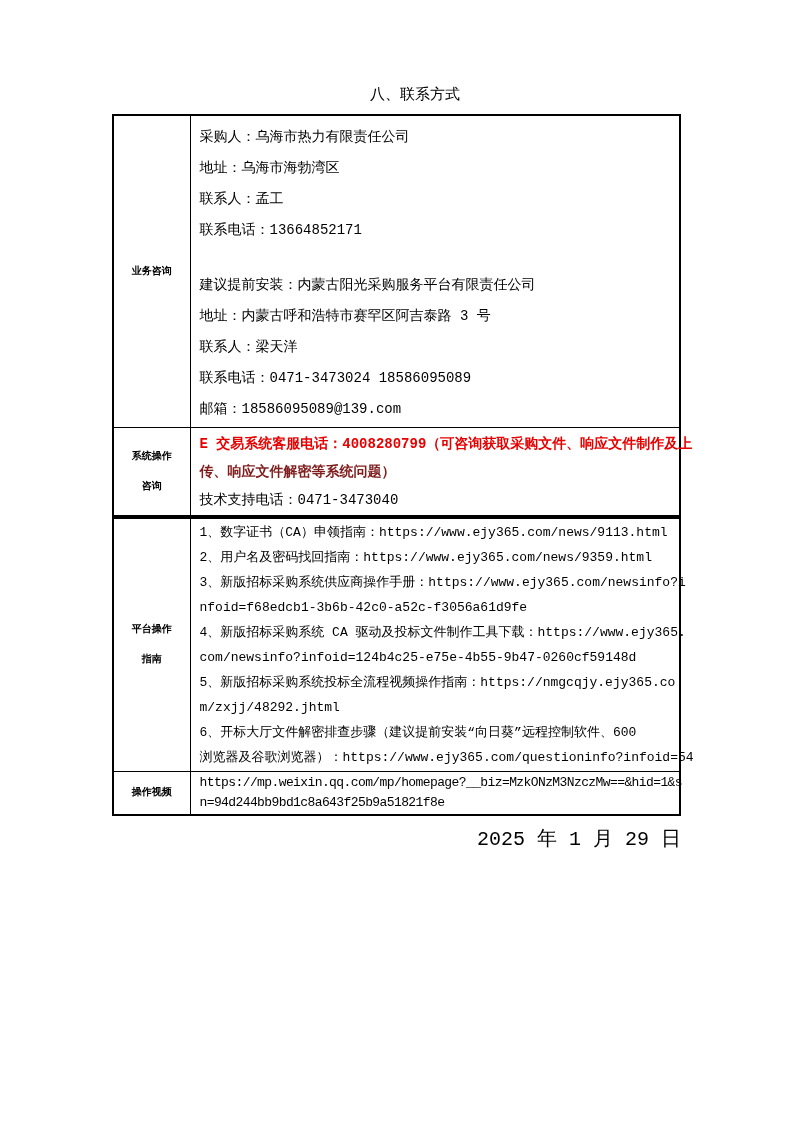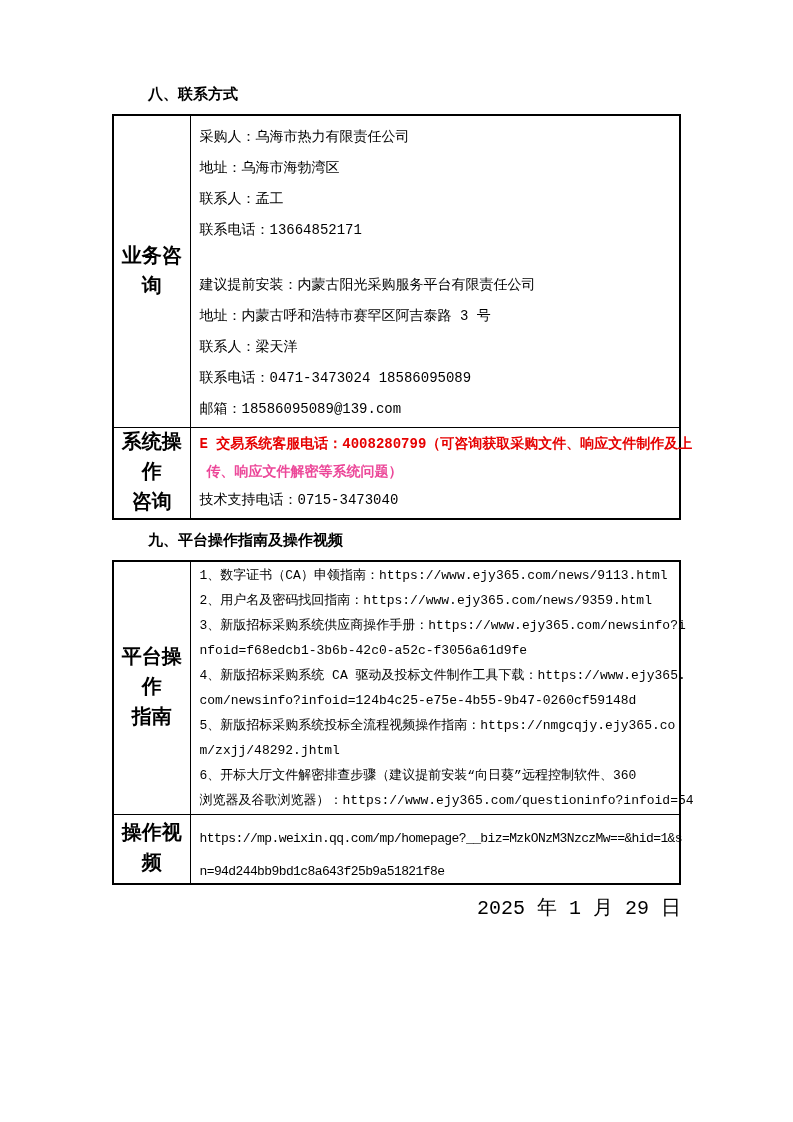--- a/index.html
+++ b/index.html
@@ -18,60 +18,61 @@
     overflow: hidden;
   }
   .intro-line {
     font-size: 13px;
     height: 45px;
     line-height: 45px;
     white-space: nowrap;
   }
   .sec-heading {
     font-size: 15px;
-    font-weight: bold;
+    font-weight: normal;
     margin: 2px 0 8px 36px;
     height: 20px;
     line-height: 20px;
     white-space: nowrap;
+    text-align: center;
   }
   .sec-heading.second {
     margin-top: 12px;
   }
   table.doc {
     border-collapse: collapse;
     width: 569px;
     table-layout: fixed;
   }
   table.doc { border: 2px solid #000; }
   table.doc th, table.doc td { border: 1px solid #000; }
   th.label {
     width: 77px;
-    font-size: 20px;
+    font-size: 10px;
     font-weight: bold;
     text-align: center;
     vertical-align: middle;
     padding: 0;
   }
   .label-line { line-height: 30px; }
   td.cell {
     vertical-align: top;
     font-size: 14px;
     text-align: left;
   }
   td.cell.biz { padding: 6px 16px 2px 9px; }
   .t1-line { height: 31px; line-height: 31px; white-space: nowrap; }
   .t1-line:empty { height: 24px; }
   td.cell.sys { padding: 2px 4px 1px 9px; }
   .sys-line { height: 28px; line-height: 28px; white-space: nowrap; }
   .red-bold { font-weight: bold; }
   td.cell.guide { padding: 1px 4px 1px 9px; font-size: 13px; }
   .t2-line { height: 25px; line-height: 25px; white-space: nowrap; }
   td.cell.video { padding: 1px 4px 1px 9px; font-size: 13px; letter-spacing: -0.6px; }
-  .v-line { height: 20px; line-height: 20px; white-space: nowrap; margin-top: 13px; }
+  .v-line { height: 20px; line-height: 20px; white-space: nowrap; }
   .doc-date {
     width: 569px;
     margin-top: 14px;
     text-align: right;
     font-size: 20px;
     line-height: 20px;
   }
 </style>
 </head>
 <body>
@@ -100,46 +101,45 @@
           <div class="t1-line">邮箱：18586095089@139.com</div>
         </td>
       </tr>
       <tr>
         <th class="label">
           <div class="label-line">系统操作</div>
           <div class="label-line">咨询</div>
         </th>
         <td class="cell sys">
           <div class="sys-line red-bold" style="color: rgb(230, 0, 0);">E 交易系统客服电话：4008280799（可咨询获取采购文件、响应文件制作及上</div>
-          <div class="sys-line red-bold" style="color: #ec4899; margin-left: 7px;">传、响应文件解密等系统问题）</div>
-          <div class="sys-line">技术支持电话：0715-3473040</div>
+          <div class="sys-line red-bold" style="color: #7f1d1d;">传、响应文件解密等系统问题）</div>
+          <div class="sys-line">技术支持电话：0471-3473040</div>
         </td>
       </tr>
     </tbody>
   </table>
 
-  <div class="sec-heading second">九、平台操作指南及操作视频</div>
 
   <table class="doc">
     <tbody>
       <tr>
         <th class="label">
           <div class="label-line">平台操作</div>
           <div class="label-line">指南</div>
         </th>
         <td class="cell guide">
           <div class="t2-line">1、数字证书（CA）申领指南：https://www.ejy365.com/news/9113.html</div>
           <div class="t2-line">2、用户名及密码找回指南：https://www.ejy365.com/news/9359.html</div>
           <div class="t2-line">3、新版招标采购系统供应商操作手册：https://www.ejy365.com/newsinfo?i</div>
           <div class="t2-line">nfoid=f68edcb1-3b6b-42c0-a52c-f3056a61d9fe</div>
           <div class="t2-line">4、新版招标采购系统 CA 驱动及投标文件制作工具下载：https://www.ejy365.</div>
           <div class="t2-line">com/newsinfo?infoid=124b4c25-e75e-4b55-9b47-0260cf59148d</div>
           <div class="t2-line">5、新版招标采购系统投标全流程视频操作指南：https://nmgcqjy.ejy365.co</div>
           <div class="t2-line">m/zxjj/48292.jhtml</div>
-          <div class="t2-line">6、开标大厅文件解密排查步骤（建议提前安装“向日葵”远程控制软件、360</div>
+          <div class="t2-line">6、开标大厅文件解密排查步骤（建议提前安装“向日葵”远程控制软件、600</div>
           <div class="t2-line">浏览器及谷歌浏览器）：https://www.ejy365.com/questioninfo?infoid=54</div>
         </td>
       </tr>
       <tr>
         <th class="label">
           <div class="label-line">操作视频</div>
         </th>
         <td class="cell video">
           <div class="v-line">https://mp.weixin.qq.com/mp/homepage?__biz=MzkONzM3NzczMw==&amp;hid=1&amp;s</div>
           <div class="v-line">n=94d244bb9bd1c8a643f25b9a51821f8e</div>

